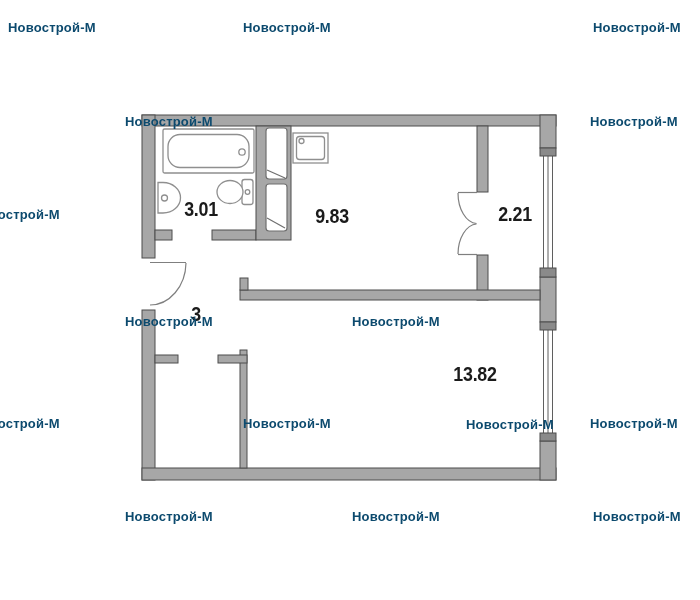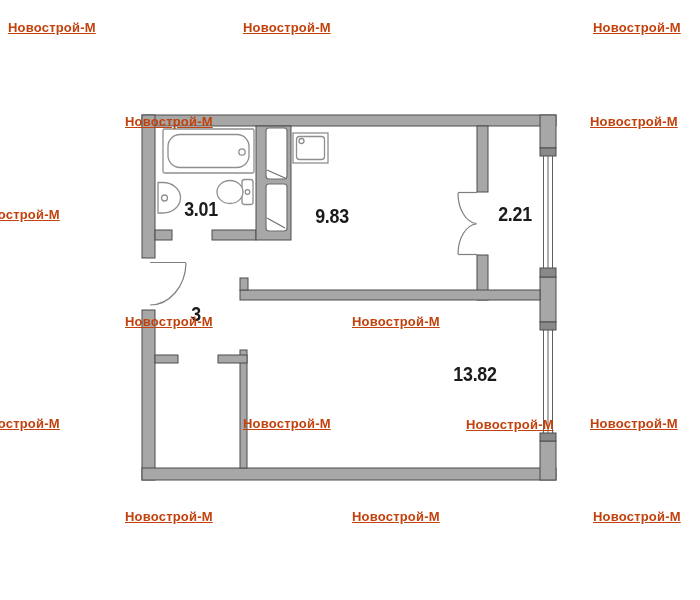--- a/index.html
+++ b/index.html
@@ -8,22 +8,22 @@
     overflow:hidden; font-family:"Liberation Sans", sans-serif;
   }
   .plan-svg { position:absolute; left:0; top:0; z-index:1; }
   .room-label {
     position:absolute; z-index:2; white-space:nowrap;
     font:600 21px "Liberation Sans", sans-serif; color:#1b1b1b;
     transform:translate(-50%,-50%) scaleX(0.85); letter-spacing:-0.3px;
   }
   .wm {
     position:absolute; z-index:3; white-space:nowrap;
-    font:700 13px "Liberation Sans", sans-serif; color:#c2410c;
-    letter-spacing:0.2px; pointer-events:none;text-decoration:underline;
+    font:700 13px "Liberation Sans", sans-serif; color:#0c4a6e;
+    letter-spacing:0.2px; pointer-events:none;
   }
 </style>
 </head>
 <body>
 
 <div class="canvas">
 
   <svg class="plan-svg" width="700" height="600" viewBox="0 0 700 600">
 
     <g fill="#a7a7a7" stroke="#4c4c4c" stroke-width="1">

